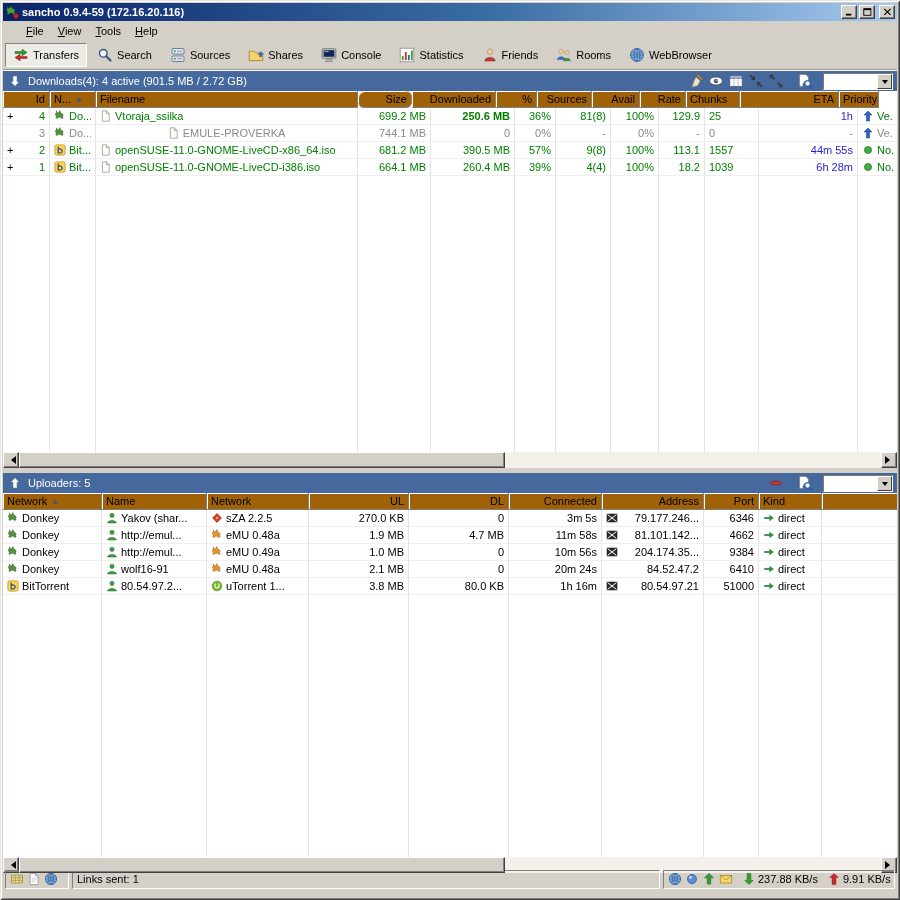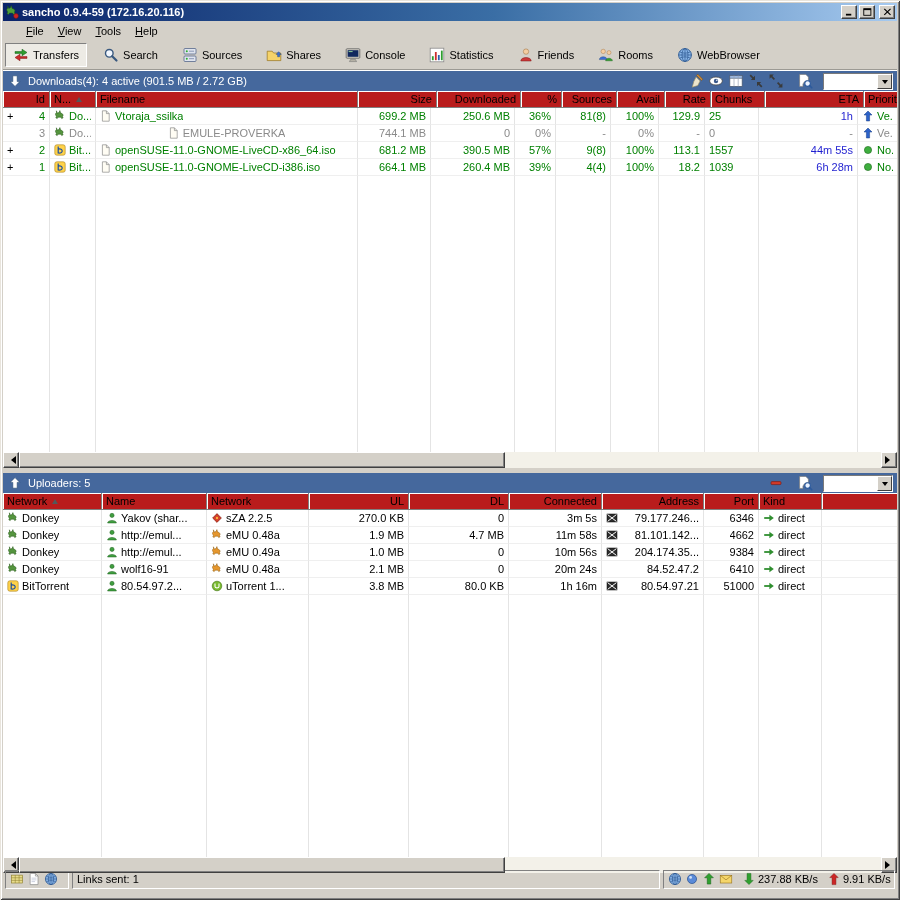--- a/index.html
+++ b/index.html
@@ -13,21 +13,21 @@
   .title-text{color:#fff;font-weight:bold;flex:1;white-space:nowrap;overflow:hidden}
   .winbtns{display:flex;gap:2px;align-items:center}
   .winbtn{width:16px;height:14px;background:#d4d0c8;border:1px solid;border-color:#fff #404040 #404040 #fff;
     box-shadow:inset -1px -1px 0 #808080;display:flex;align-items:center;justify-content:center;padding:1px}
   .winbtn .wb{width:9px;height:8px;display:block}
   .winbtn.close{margin-left:2px}
   svg{display:block;width:100%;height:100%}
   .menubar{height:20px;flex:0 0 20px;display:flex;align-items:center;padding-left:16px}
   .menu-item{display:inline-block;padding:3px 7px}
   .menu-item::first-letter{text-decoration:underline}
-  .toolbar{height:28px;flex:0 0 28px;display:flex;align-items:center;gap:8px;padding:0 2px}
+  .toolbar{height:28px;flex:0 0 28px;display:flex;align-items:center;gap:2px;padding:0 2px}
   .tab{display:flex;align-items:center;gap:4px;height:24px;padding:0 7px;border:1px solid transparent;background:transparent;font:inherit;color:#000}
   .tab.active{border-color:#808080 #fff #fff #808080;background:#edebe5}
   .icon16{width:16px;height:16px;flex:0 0 auto}
   .icon14{width:14px;height:14px;flex:0 0 auto}
   .icon12{width:12px;height:12px;flex:0 0 auto;margin-right:3px}
   .separator{height:2px;flex:0 0 2px;background:linear-gradient(#9c9a94 0,#9c9a94 50%,#fff 50%,#fff 100%)}
   .panel{display:flex;flex-direction:column;overflow:hidden}
   #downloads-panel{flex:0 0 397px}
   #uploaders-panel{flex:1 1 auto}
   .panel-header{height:20px;flex:0 0 20px;background:#45689d;color:#fff;display:flex;align-items:center;gap:5px;padding:0 4px}
@@ -35,21 +35,21 @@
   .panel-tools{margin-left:auto;display:flex;align-items:center;gap:2px}
   .tool{width:18px;height:17px;border:none;background:transparent;display:flex;align-items:center;justify-content:center;padding:0}
   .tool.tool-gap{margin-left:9px}
   .combo{width:70px;height:17px;margin-left:4px;background:#fff;border:1px solid;border-color:#7a7a7a #fff #fff #7a7a7a;display:flex;flex:0 0 70px}
   .combo-value{flex:1;padding:1px 2px;overflow:hidden;white-space:nowrap;color:#000}
   .combo-btn{width:15px;flex:0 0 15px;background:#d4d0c8;border:1px solid;border-color:#fff #404040 #404040 #fff;display:flex;align-items:center;justify-content:center}
   .tri-down{width:0;height:0;border:3px solid transparent;border-top:4px solid #000;margin-top:4px}
   .panel-body{flex:1 1 auto;background:#fff;overflow:hidden;position:relative}
   .tbl{height:100%;display:flex;flex-direction:column;overflow:hidden;min-width:0}
   .trow{display:flex;flex:0 0 auto;overflow:hidden}
-  .th{height:17px;background:#b91c1c;border-right:1px solid #808080;border-bottom:1px solid #808080;
+  .th{height:17px;background:#a16207;border-right:1px solid #808080;border-bottom:1px solid #808080;
     box-shadow:inset 1px 1px 0 #fff;display:flex;align-items:center;padding:0 4px;flex:0 0 auto;overflow:hidden;white-space:nowrap}
   .th.al-right{justify-content:flex-end}
   .thfill{flex:1 1 auto;border-right:none}
   .sort-arrow{width:0;height:0;border-left:3px solid transparent;border-right:3px solid transparent;border-bottom:5px solid #55575a;margin-left:5px}
   .td{height:17px;display:flex;align-items:center;padding:0 4px;border-right:1px solid #e4e4e4;border-bottom:1px solid #efefef;
     flex:0 0 auto;overflow:hidden;white-space:nowrap}
   .td.al-right{justify-content:flex-end}
   .tdfill{flex:1 1 auto;border-right:none}
   .txt{overflow:hidden;white-space:nowrap}
   .push-right{margin-left:auto}
@@ -287,21 +287,21 @@
             <div class="th al-right" style="width: 47px;">
               <span>Id</span>
             </div>
             <div class="th" style="width: 46px;">
               <span>N...</span>
               <span class="sort-arrow"></span>
             </div>
             <div class="th" style="width: 262px;">
               <span>Filename</span>
             </div>
-            <div class="th al-right" style="width: 79px;">
+            <div class="th al-right" style="width: 54px; border-radius: 6px;">
               <span>Size</span>
             </div>
             <div class="th al-right" style="width: 84px;">
               <span>Downloaded</span>
             </div>
             <div class="th al-right" style="width: 41px;">
               <span>%</span>
             </div>
             <div class="th al-right" style="width: 55px;">
               <span>Sources</span>
@@ -340,21 +340,21 @@
                 <svg viewBox="0 0 12 12">
                   <path d="M2.4 0.8h4l2.8 2.8v7.6H2.4z" fill="#fffdf4" stroke="#8a8a8a" stroke-width="0.7"></path>
                   <path d="M6.4 0.8v2.8h2.8" fill="none" stroke="#8a8a8a" stroke-width="0.7"></path>
                 </svg>
               </span>
               <span class="txt">Vtoraja_ssilka</span>
             </div>
             <div class="td c-size al-right" style="width: 73px;">
               <span class="txt">699.2 MB</span>
             </div>
-            <div class="td c-downloaded al-right" style="width: 84px;">
+            <div class="td c-downloaded al-right" style="width: 84px; font-weight: bold;">
               <span class="txt">250.6 MB</span>
             </div>
             <div class="td c-percent al-right" style="width: 41px;">
               <span class="txt">36%</span>
             </div>
             <div class="td c-sources al-right" style="width: 55px;">
               <span class="txt">81(8)</span>
             </div>
             <div class="td c-avail al-right" style="width: 48px;">
               <span class="txt">100%</span>

